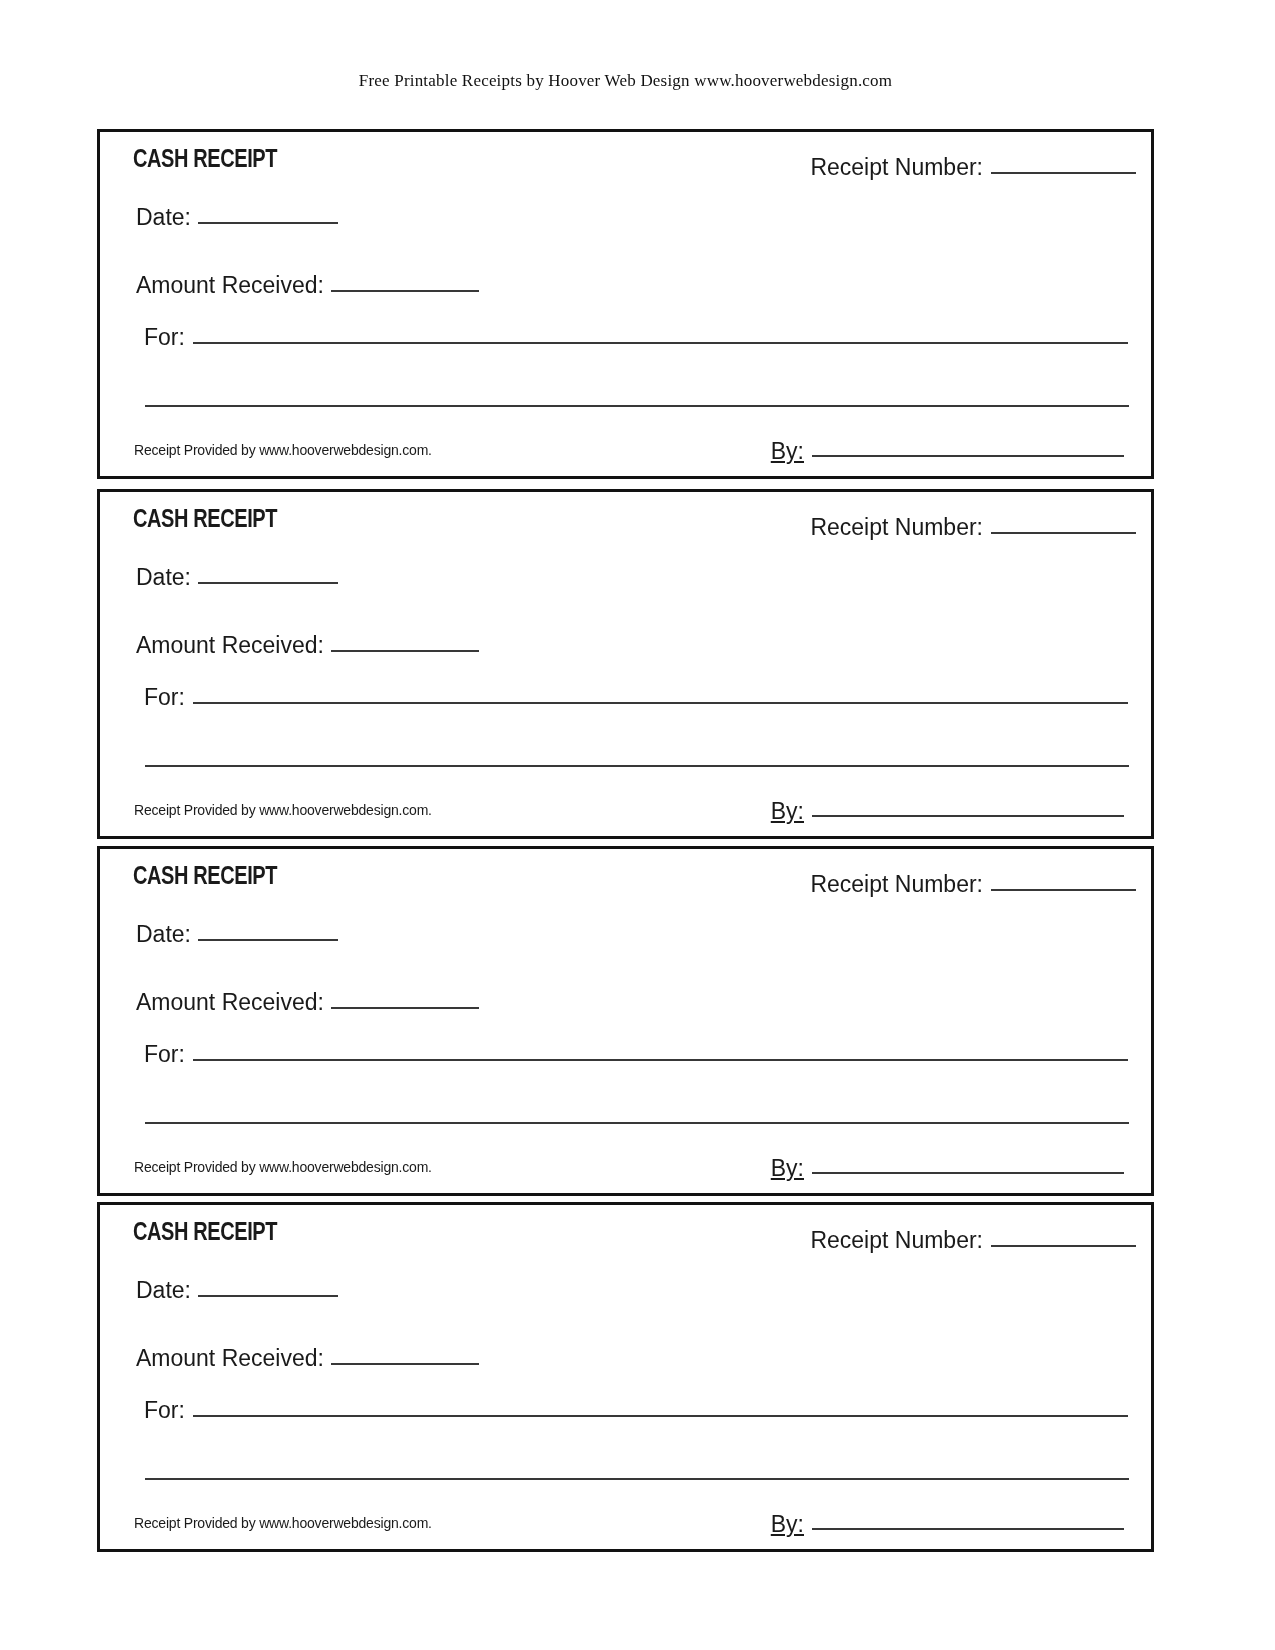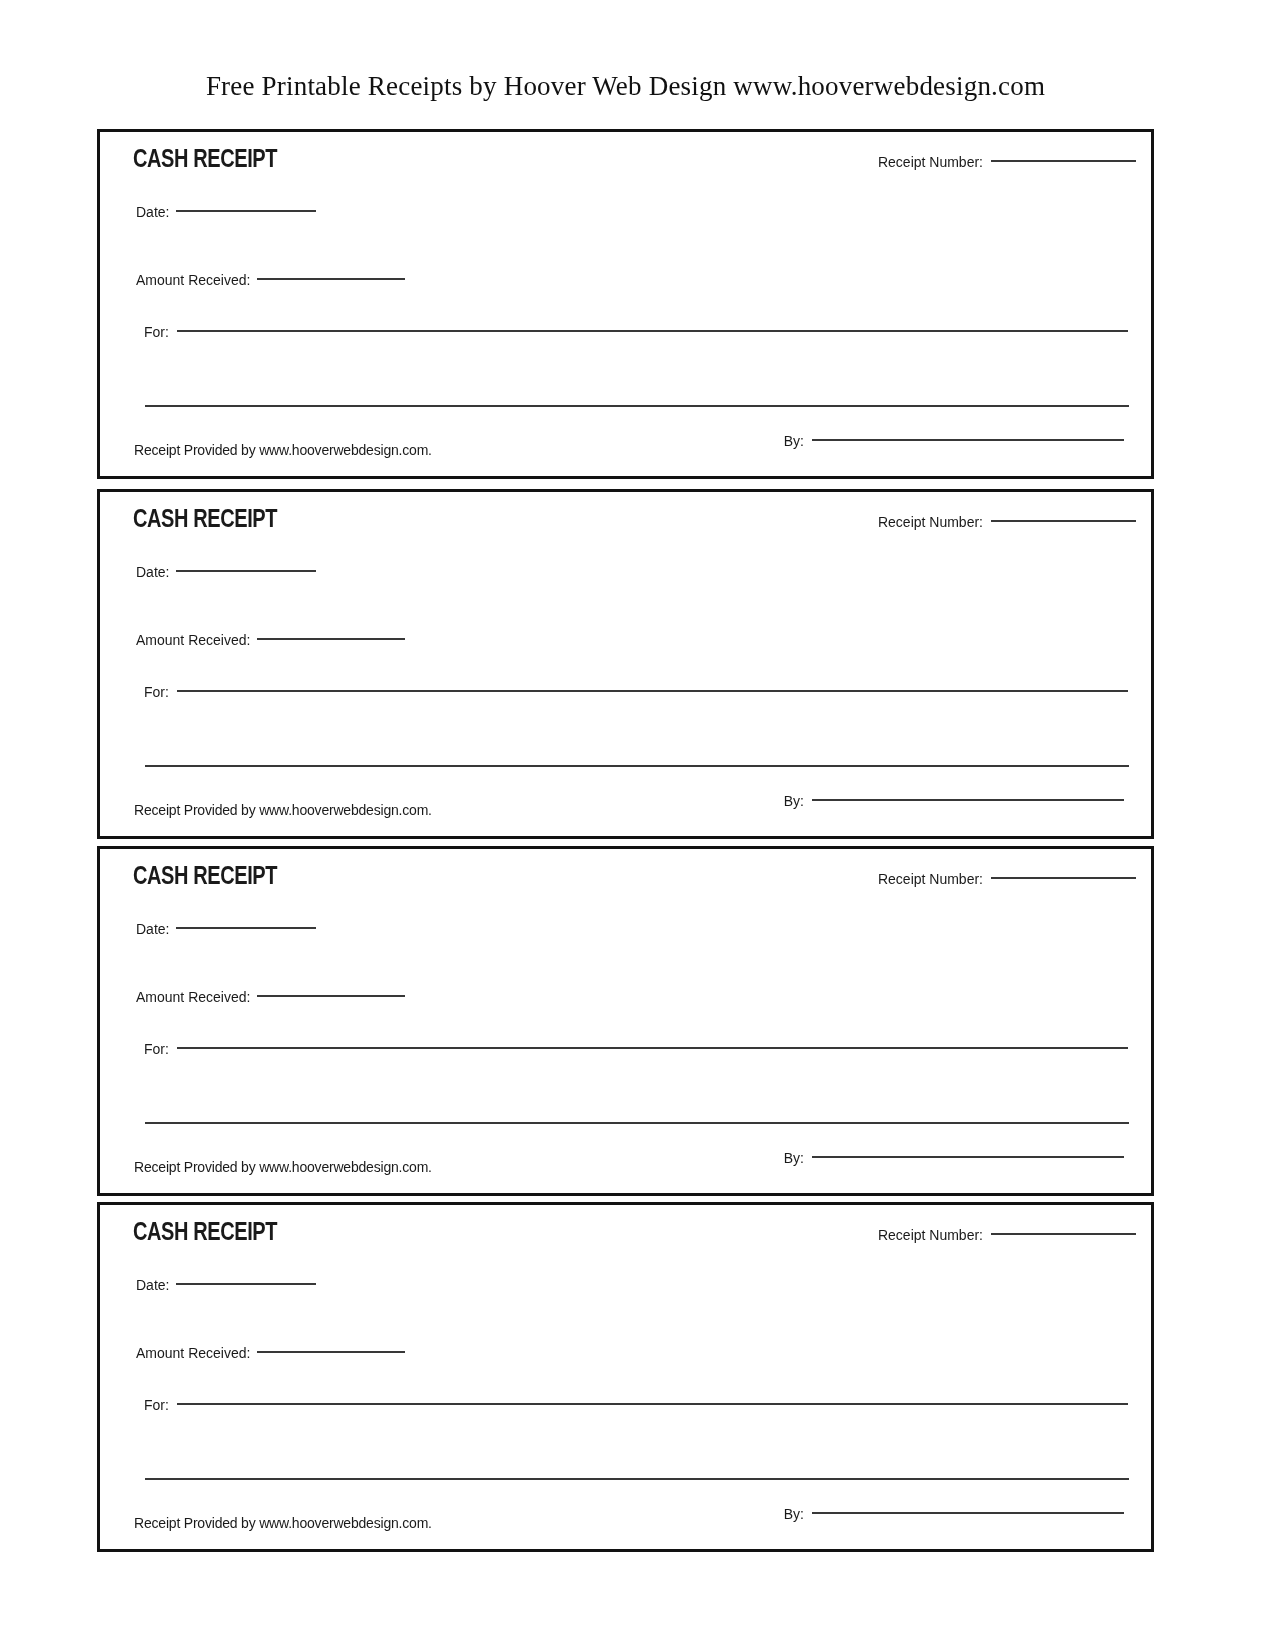--- a/index.html
+++ b/index.html
@@ -13,21 +13,21 @@
     width:1275px;height:1650px;position:relative;
     background:var(--bg);
     font-family:"Liberation Sans", sans-serif;
     color:var(--ink);
     overflow:hidden;
   }
   .doc-header{
     position:absolute;top:71px;left:97px;width:1057px;
     text-align:center;
     font-family:"Liberation Serif", serif;
-    font-size:27px;letter-spacing:0.2px;color:#111;
+    font-size:17px;letter-spacing:0.2px;color:#111;
     white-space:nowrap;
   }
   .receipt{
     position:absolute;left:97px;width:1057px;height:350px;
     border:3px solid var(--border);
     background:var(--bg);
     box-sizing:border-box;
   }
   .receipt:nth-of-type(1){top:129px;}
   .receipt:nth-of-type(2){top:489px;}
@@ -35,22 +35,22 @@
   .receipt:nth-of-type(4){top:1202px;}
 
   .title{
     position:absolute;left:33px;top:12px;margin:0;
     font-size:25px;font-weight:600;letter-spacing:-0.5px;color:var(--ink);
     white-space:nowrap;
   }
   .squeeze{display:inline-block;transform:scaleX(0.8);transform-origin:0 50%;white-space:nowrap;}
 
   .field{
-    display:flex;align-items:flex-start;
-    font-size:14px;color:var(--ink);
+    display:flex;align-items:center;
+    font-size:23px;color:var(--ink);
   }
   .lbl{white-space:nowrap;line-height:1.18;}
   .blank{
     display:inline-block;height:6px;
     border-bottom:2px solid var(--line);
     margin-bottom:-4px;
   }
 
   .f-rn{position:absolute;right:15px;top:22px;}
   .f-rn .blank{width:145px;margin-left:8px;}
@@ -67,21 +67,21 @@
   .line2{
     position:absolute;left:45px;right:22px;top:273px;height:0;
     border-top:2px solid var(--line);
   }
 
   .note{
     position:absolute;left:34px;bottom:18px;
     font-size:14px;letter-spacing:-0.2px;color:var(--ink);
     white-space:nowrap;
   }
-  .f-by{position:absolute;right:27px;bottom:26px;}
+  .f-by{position:absolute;right:27px;bottom:11px;text-decoration:underline;}
   .f-by .blank{width:312px;margin-left:8px;}
 </style>
 </head>
 <body>
 
 <div class="doc-header">Free Printable Receipts by Hoover Web Design www.hooverwebdesign.com</div>
 
 <div id="receipts">
   <section class="receipt">
 

